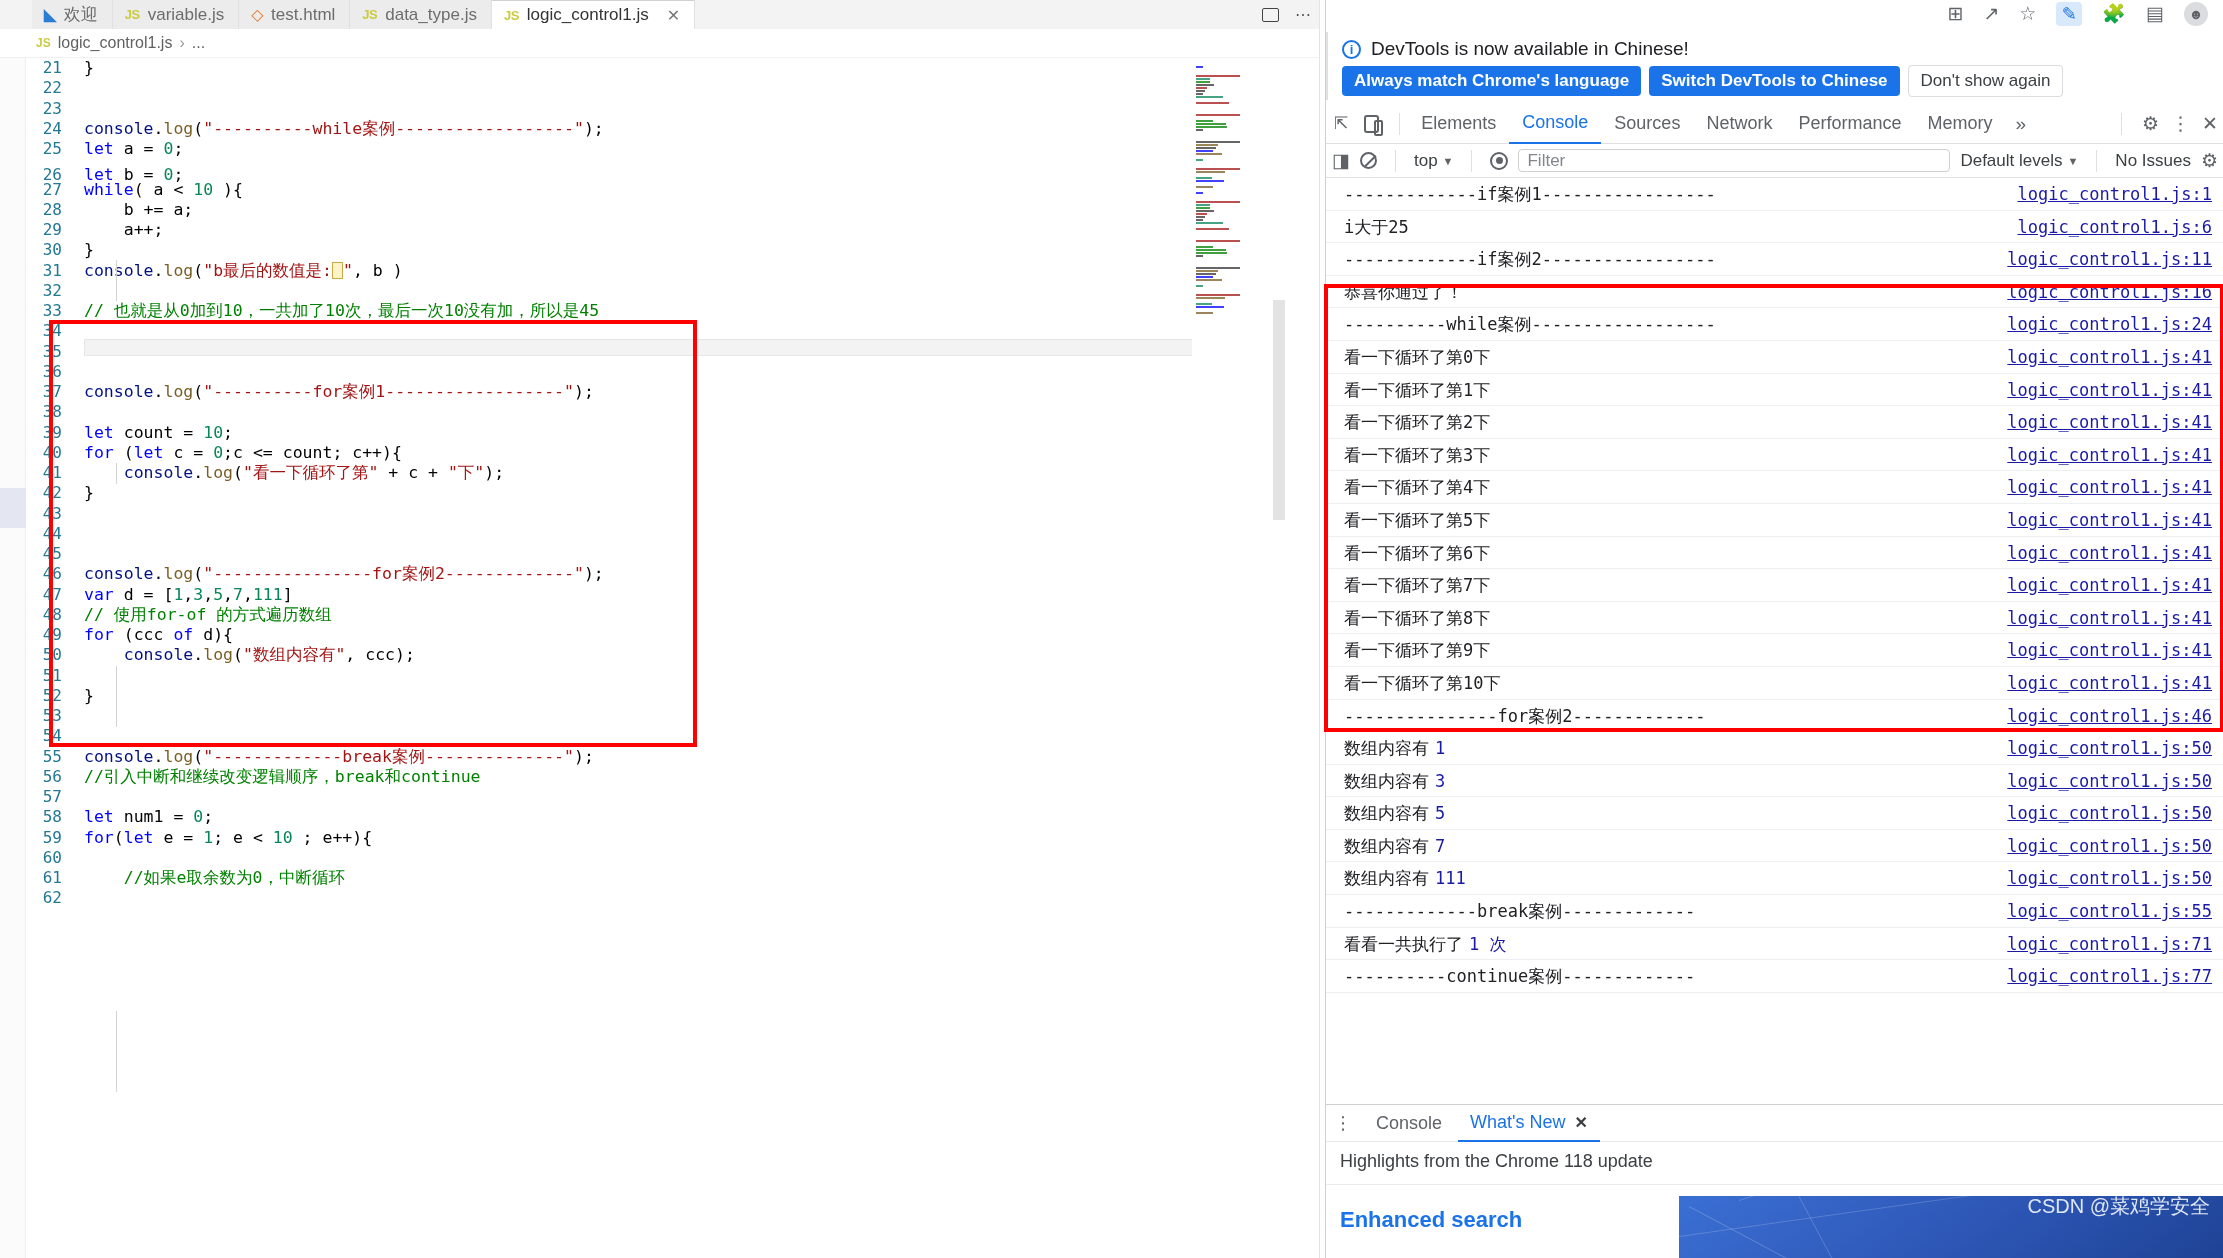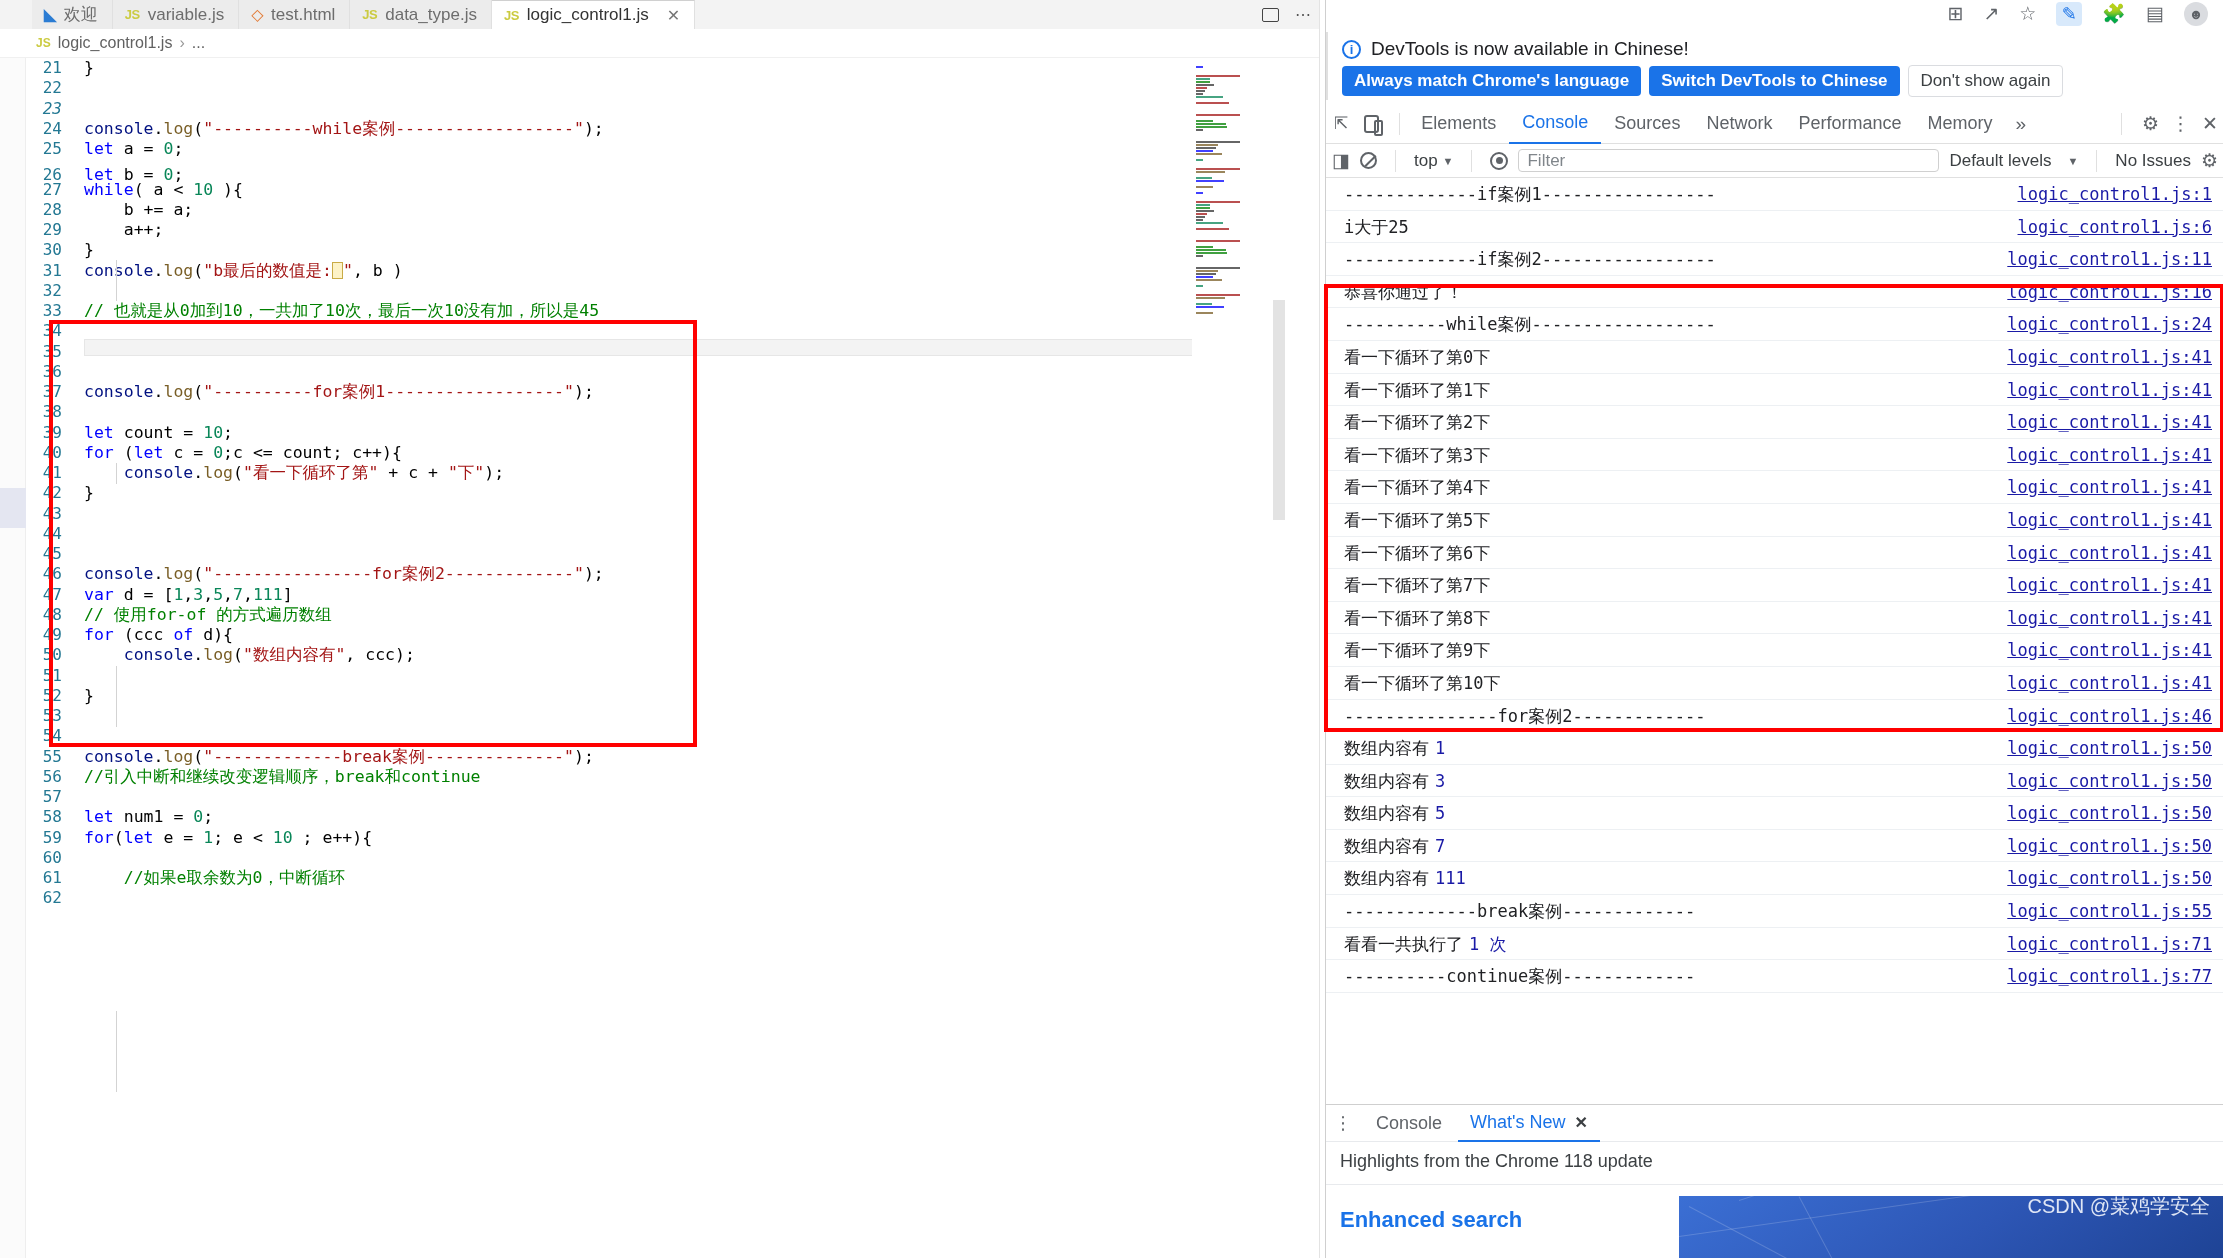--- a/index.html
+++ b/index.html
@@ -240,21 +240,21 @@
   .ico-eye {
     width: 18px; height: 18px; border: 2px solid #5f6368; border-radius: 50%;
     display: flex; align-items: center; justify-content: center; flex: none;
   }
   .ico-eye:after { content: ""; width: 7px; height: 7px; border-radius: 50%; background: #5f6368; }
   .filter-input {
     flex: 1; height: 23px; border: 1px solid #d0d0d0; border-radius: 4px;
     padding: 0 8px; font-size: 17px; color: #80868b;
     display: flex; align-items: center; background: #fff;
   }
-  .lvl-select { display: flex; align-items: center; gap: 16px; white-space: nowrap; }
+  .lvl-select { display: flex; align-items: center; gap: 5px; white-space: nowrap; }
   .no-issues { color: #3c4043; white-space: nowrap; }
 
   
   .console-list {
     position: absolute; left: 0; top: 178px; width: 898px; height: 925px;
     overflow: hidden; background: #ffffff;
     font-family: "DejaVu Sans Mono", "Liberation Mono", monospace;
   }
   .cmsg {
     position: relative; height: 32.6px; line-height: 32.6px;
@@ -364,21 +364,21 @@
       <span>...</span>
     </div>
 
     <div class="editor">
       <div class="gutter-strip">
         <div class="gutter-hl" style="top:430px"></div>
       </div>
       <div class="code-area" id="code-area">
           <div class="line" style="top: 0px; position: absolute; left: 0px; width: 1180px;"><span class="ln">21</span><span class="lt">}</span></div>
           <div class="line" style="top: 20.25px; position: absolute; left: 0px; width: 1180px;"><span class="ln">22</span><span class="lt"></span></div>
-          <div class="line" style="top: 40.5px; position: absolute; left: 0px; width: 1180px; font-style: italic;"><span class="ln">23</span><span class="lt"></span></div>
+          <div class="line" style="top: 40.5px; position: absolute; left: 0px; width: 1180px;"><span class="ln">23</span><span class="lt"></span></div>
           <div class="line" style="top: 60.75px; position: absolute; left: 0px; width: 1180px;"><span class="ln">24</span><span class="lt"><span class="var">console</span>.<span class="fn">log</span>(<span class="str">"----------while案例------------------"</span>);</span></div>
           <div class="line" style="top: 81px; position: absolute; left: 0px; width: 1180px;"><span class="ln">25</span><span class="lt"><span class="kw">let</span> a = <span class="num">0</span>;</span></div>
           <div class="line" style="top: 107px; position: absolute; left: 0px; width: 1180px;"><span class="ln">26</span><span class="lt"><span class="kw">let</span> b = <span class="num">0</span>;</span></div>
           <div class="line" style="top: 121.5px; position: absolute; left: 0px; width: 1180px;"><span class="ln">27</span><span class="lt"><span class="kw">while</span>( a &lt; <span class="num">10</span> ){</span></div>
           <div class="line" style="top: 141.75px; position: absolute; left: 0px; width: 1180px;"><span class="ln">28</span><span class="lt">    b += a;</span></div>
           <div class="line" style="top: 162px; position: absolute; left: 0px; width: 1180px;"><span class="ln">29</span><span class="lt">    a++;</span></div>
           <div class="line" style="top: 182.25px; position: absolute; left: 0px; width: 1180px;"><span class="ln">30</span><span class="lt">}</span></div>
           <div class="line" style="top: 202.5px; position: absolute; left: 0px; width: 1180px;"><span class="ln">31</span><span class="lt"><span class="var">console</span>.<span class="fn">log</span>(<span class="str">"b最后的数值是:</span><span class="cursorbox"></span><span class="str">"</span>, b )</span></div>
           <div class="line" style="top: 222.75px; position: absolute; left: 0px; width: 1180px;"><span class="ln">32</span><span class="lt"></span></div>
           <div class="line" style="top: 243px; position: absolute; left: 0px; width: 1180px;"><span class="ln">33</span><span class="lt"><span class="cmt">// 也就是从0加到10，一共加了10次，最后一次10没有加，所以是45</span></span></div>

